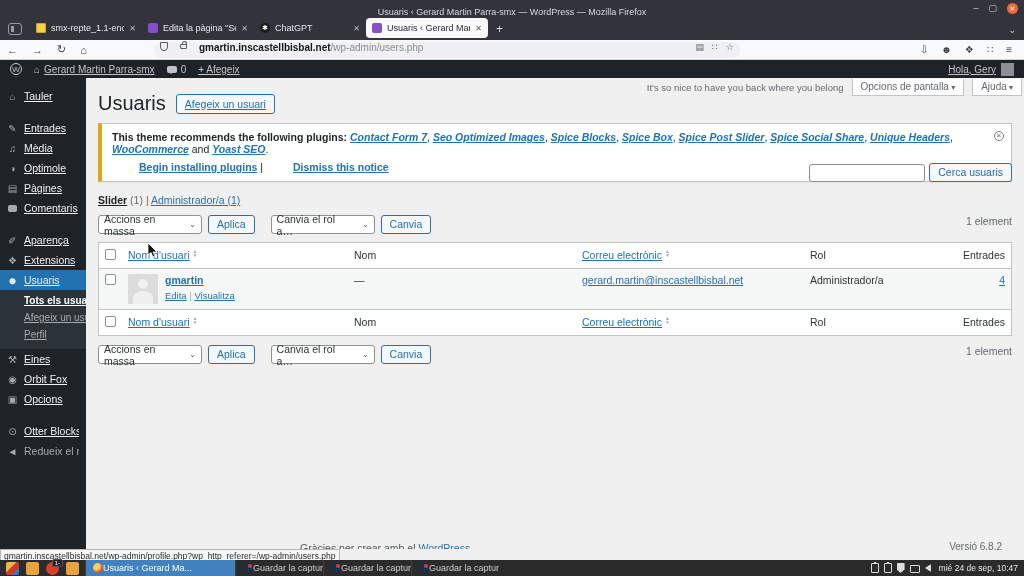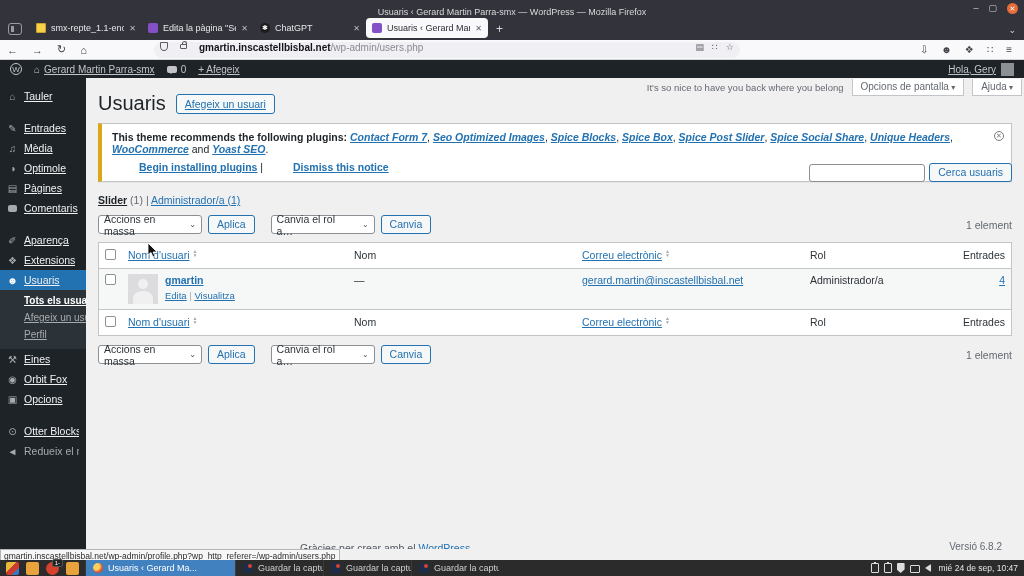--- a/index.html
+++ b/index.html
@@ -82,21 +82,21 @@
   .notice .line2 a { font-style:normal;padding-left:27px; }
   .notice-dismiss { position:absolute; right:7px; top:7px; width:10px; height:10px; border:1px solid #787c82; border-radius:50%; color:#787c82; font-size:7px; line-height:8px; text-align:center; }
 
   .filters { padding:12px 0 0 12px; font-size:10.5px; color:#646970; }
   .filters b { color:#1d2327; font-weight:bold; text-decoration:underline; }
   .filters a { color:#2271b1; text-decoration:underline; }
   .search-box { position:absolute; right:12px; top:85px; display:flex; gap:4px; align-items:center; }
   .search-input { width:116px; height:18px; border:1px solid #8c8f94; border-radius:3px; background:#fff; font-size:10px; padding:0 4px; }
   .btn-secondary { font-size:10.5px; color:#2271b1; background:#f6f7f7; border:1px solid #2271b1; border-radius:3px; padding:2px 8px 3px; }
 
-  .bulkrow { display:flex; align-items:center; gap:6px; padding:9px 12px 0 12px; position:relative; }
+  .bulkrow { display:flex; gap:6px; padding:9px 12px 0 12px; position:relative; }
   .wpselect { height:19px; background:#fff; border:1px solid #8c8f94; border-radius:3px; font-size:10.5px; color:#2c3338; display:flex; align-items:center; justify-content:space-between; padding:0 5px; }
   .wpselect .chv { color:#50575e; font-size:8px; margin-left:10px; }
   .sel-actions { width:104px; }
   .sel-role { width:104px; margin-left:10px; }
   .count { position:absolute; right:12px; font-size:10.5px; color:#646970; }
 
   table.users { border-collapse:collapse; margin:8px 12px 0 12px; width:914px; background:#fff; border:1px solid #c3c4c7; font-size:10.5px; color:#2c3338; }
   table.users th, table.users td { text-align:left; font-weight:normal; padding:5px 6px; vertical-align:top; }
   table.users thead th, table.users tfoot th { border-bottom:1px solid #c3c4c7; padding:6px; }
   table.users tfoot th { border-bottom:none; border-top:1px solid #c3c4c7; }
@@ -128,21 +128,21 @@
 
   
   .taskbar { position:absolute; left:0; top:560px; width:1024px; height:16px; background:#2b2b2b; display:flex; align-items:center; font-size:9px; color:#d9d9d9; z-index:40; }
   .tb-launchers { display:flex; align-items:center; gap:7px; padding:0 6px; }
   .tb-l { width:13px; height:13px; border-radius:2px; position:relative; }
   .l-menu { background:linear-gradient(135deg,#e8b93c 0 40%,#cc3b2f 40% 70%,#3b77c4 70% 100%); }
   .l-folder1 { background:#e8a33d; border-radius:2px; }
   .l-app { background:#d7402c; border-radius:50%; }
   .l-badge { position:absolute; right:-4px; top:-3px; background:#222; color:#fff; font-size:6px; padding:0 2px; border-radius:2px; border:1px solid #555; }
   .l-folder2 { background:#e8a33d; }
-  .tb-win { height:16px; display:flex; align-items:center; gap:5px; padding:0 7px; width:88px; border-left:1px solid #3a3a3a; overflow:hidden; white-space:nowrap; color:#cfcfcf; }
+  .tb-win { height:16px; display:flex; align-items:center; padding:0 7px; width:88px; border-left:1px solid #3a3a3a; overflow:hidden; white-space:nowrap; color:#cfcfcf; }
   .tb-win.first { width:150px; }
   .tb-win.active { background:#4181c0; color:#fff; }
   .tb-ico-fx { width:10px; height:10px; border-radius:50%; background:radial-gradient(circle at 35% 35%,#ffcf5e 0 35%,#e0582a 60%,#b03a7c 100%); flex:none; }
   .tb-ico-shot { width:10px; height:10px; border-radius:2px; background:#1c2e4a; position:relative; flex:none; }
   .tb-ico-shot::after { content:""; position:absolute; right:1px; top:1px; width:4px; height:4px; border-radius:50%; background:#d7402c; }
   .tray { margin-left:auto; display:flex; align-items:center; gap:5px; padding-right:6px; }
   .tray-ico { width:8px; height:10px; border:1px solid #ddd; border-radius:1px; position:relative; }
   .i-batt::after { content:""; position:absolute; left:2px; top:-2px; width:2px; height:1px; background:#ddd; }
   .i-shield { clip-path:polygon(0 0,100% 0,100% 65%,50% 100%,0 65%); background:#ddd; border:none; }
   .i-display { height:8px; width:10px; margin-top:1px; }

